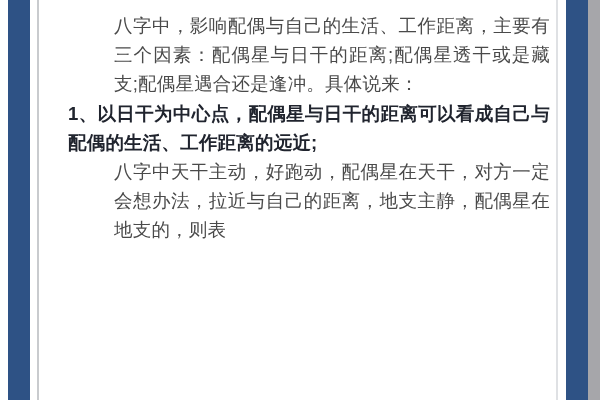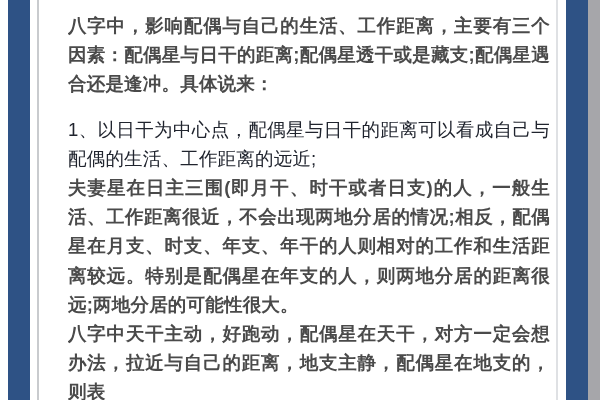--- a/index.html
+++ b/index.html
@@ -61,36 +61,35 @@
     letter-spacing: 0.2px;
     text-align: justify;
     color: var(--text-regular, #4a4a4a);
   }
   .para {
     margin: 0;
     padding: 0;
   }
   .para.regular {
     color: var(--text-regular, #4a4a4a);
-    font-weight: 700;
+    font-weight: 400;
+    margin-left: 46px;
   }
   .para.emphasis {
     color: var(--text-emphasis, #20242e);
-    font-weight: 400;
-    margin-top: 16px;
+    font-weight: 700;
   }
 </style>
 </head>
 <body>
 
 <div class="page">
   <div class="bar-left"></div>
   <div class="innerline-left"></div>
   <div class="content" id="article-content">
       <p class="para regular">八字中，影响配偶与自己的生活、工作距离，主要有三个因素：配偶星与日干的距离;配偶星透干或是藏支;配偶星遇合还是逢冲。具体说来：</p>
       <p class="para emphasis">1、以日干为中心点，配偶星与日干的距离可以看成自己与配偶的生活、工作距离的远近;</p>
-      <p class="para regular">夫妻星在日主三围(即月干、时干或者日支)的人，一般生活、工作距离很近，不会出现两地分居的情况;相反，配偶星在月支、时支、年支、年干的人则相对的工作和生活距离较远。特别是配偶星在年支的人，则两地分居的距离很远;两地分居的可能性很大。</p>
       <p class="para regular">八字中天干主动，好跑动，配偶星在天干，对方一定会想办法，拉近与自己的距离，地支主静，配偶星在地支的，则表</p>
     </div>
   <div class="innerline-right"></div>
   <div class="bar-right"></div>
   <div class="edge-strip-right"></div>
 </div>
 
 </body></html>

